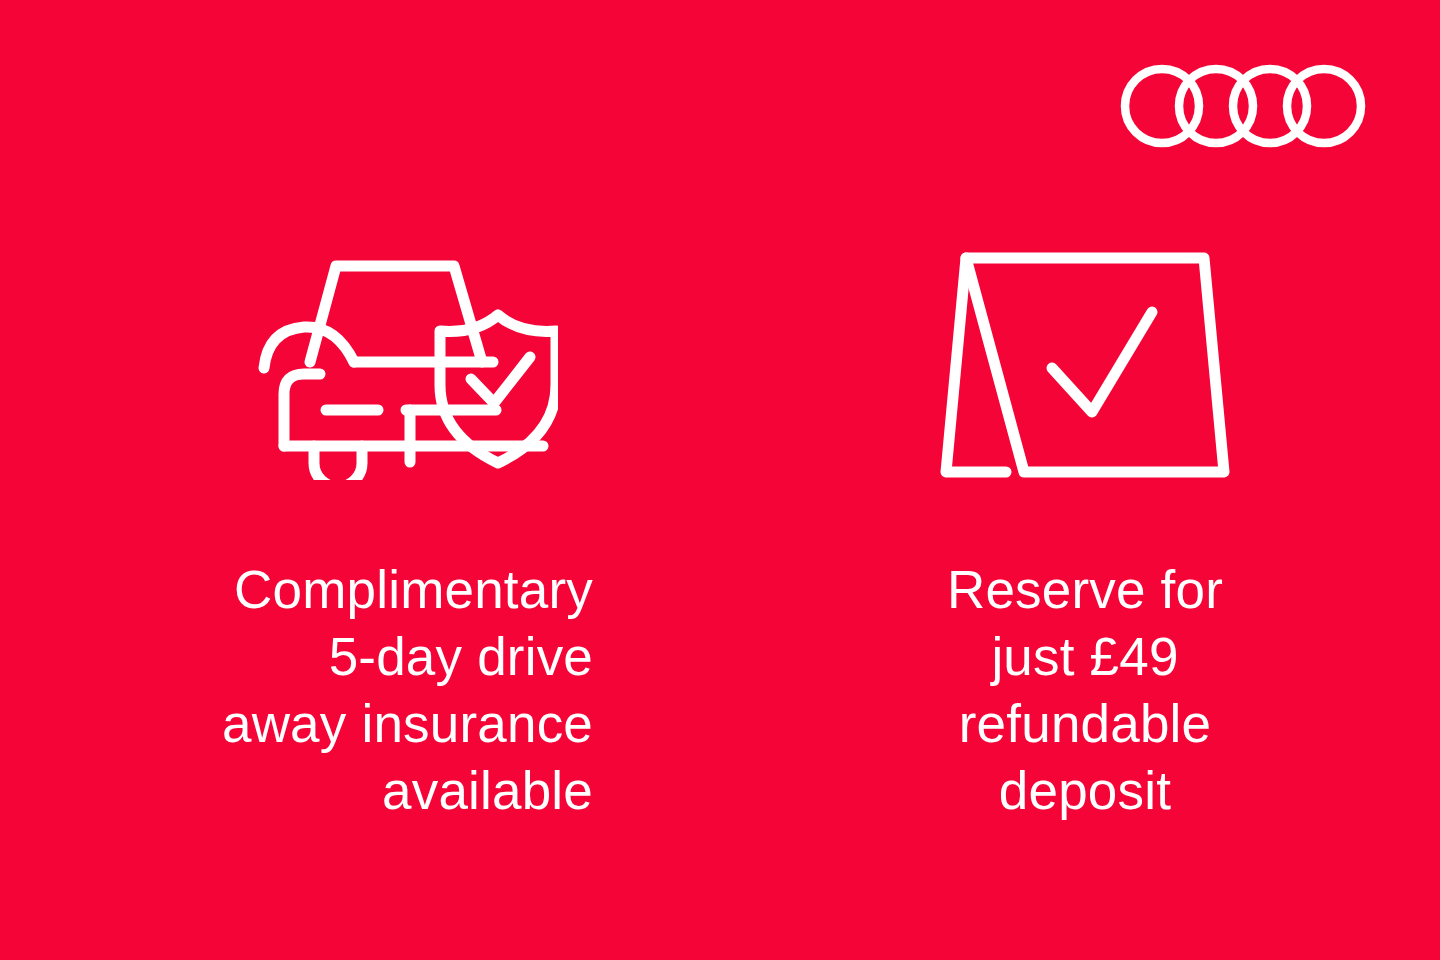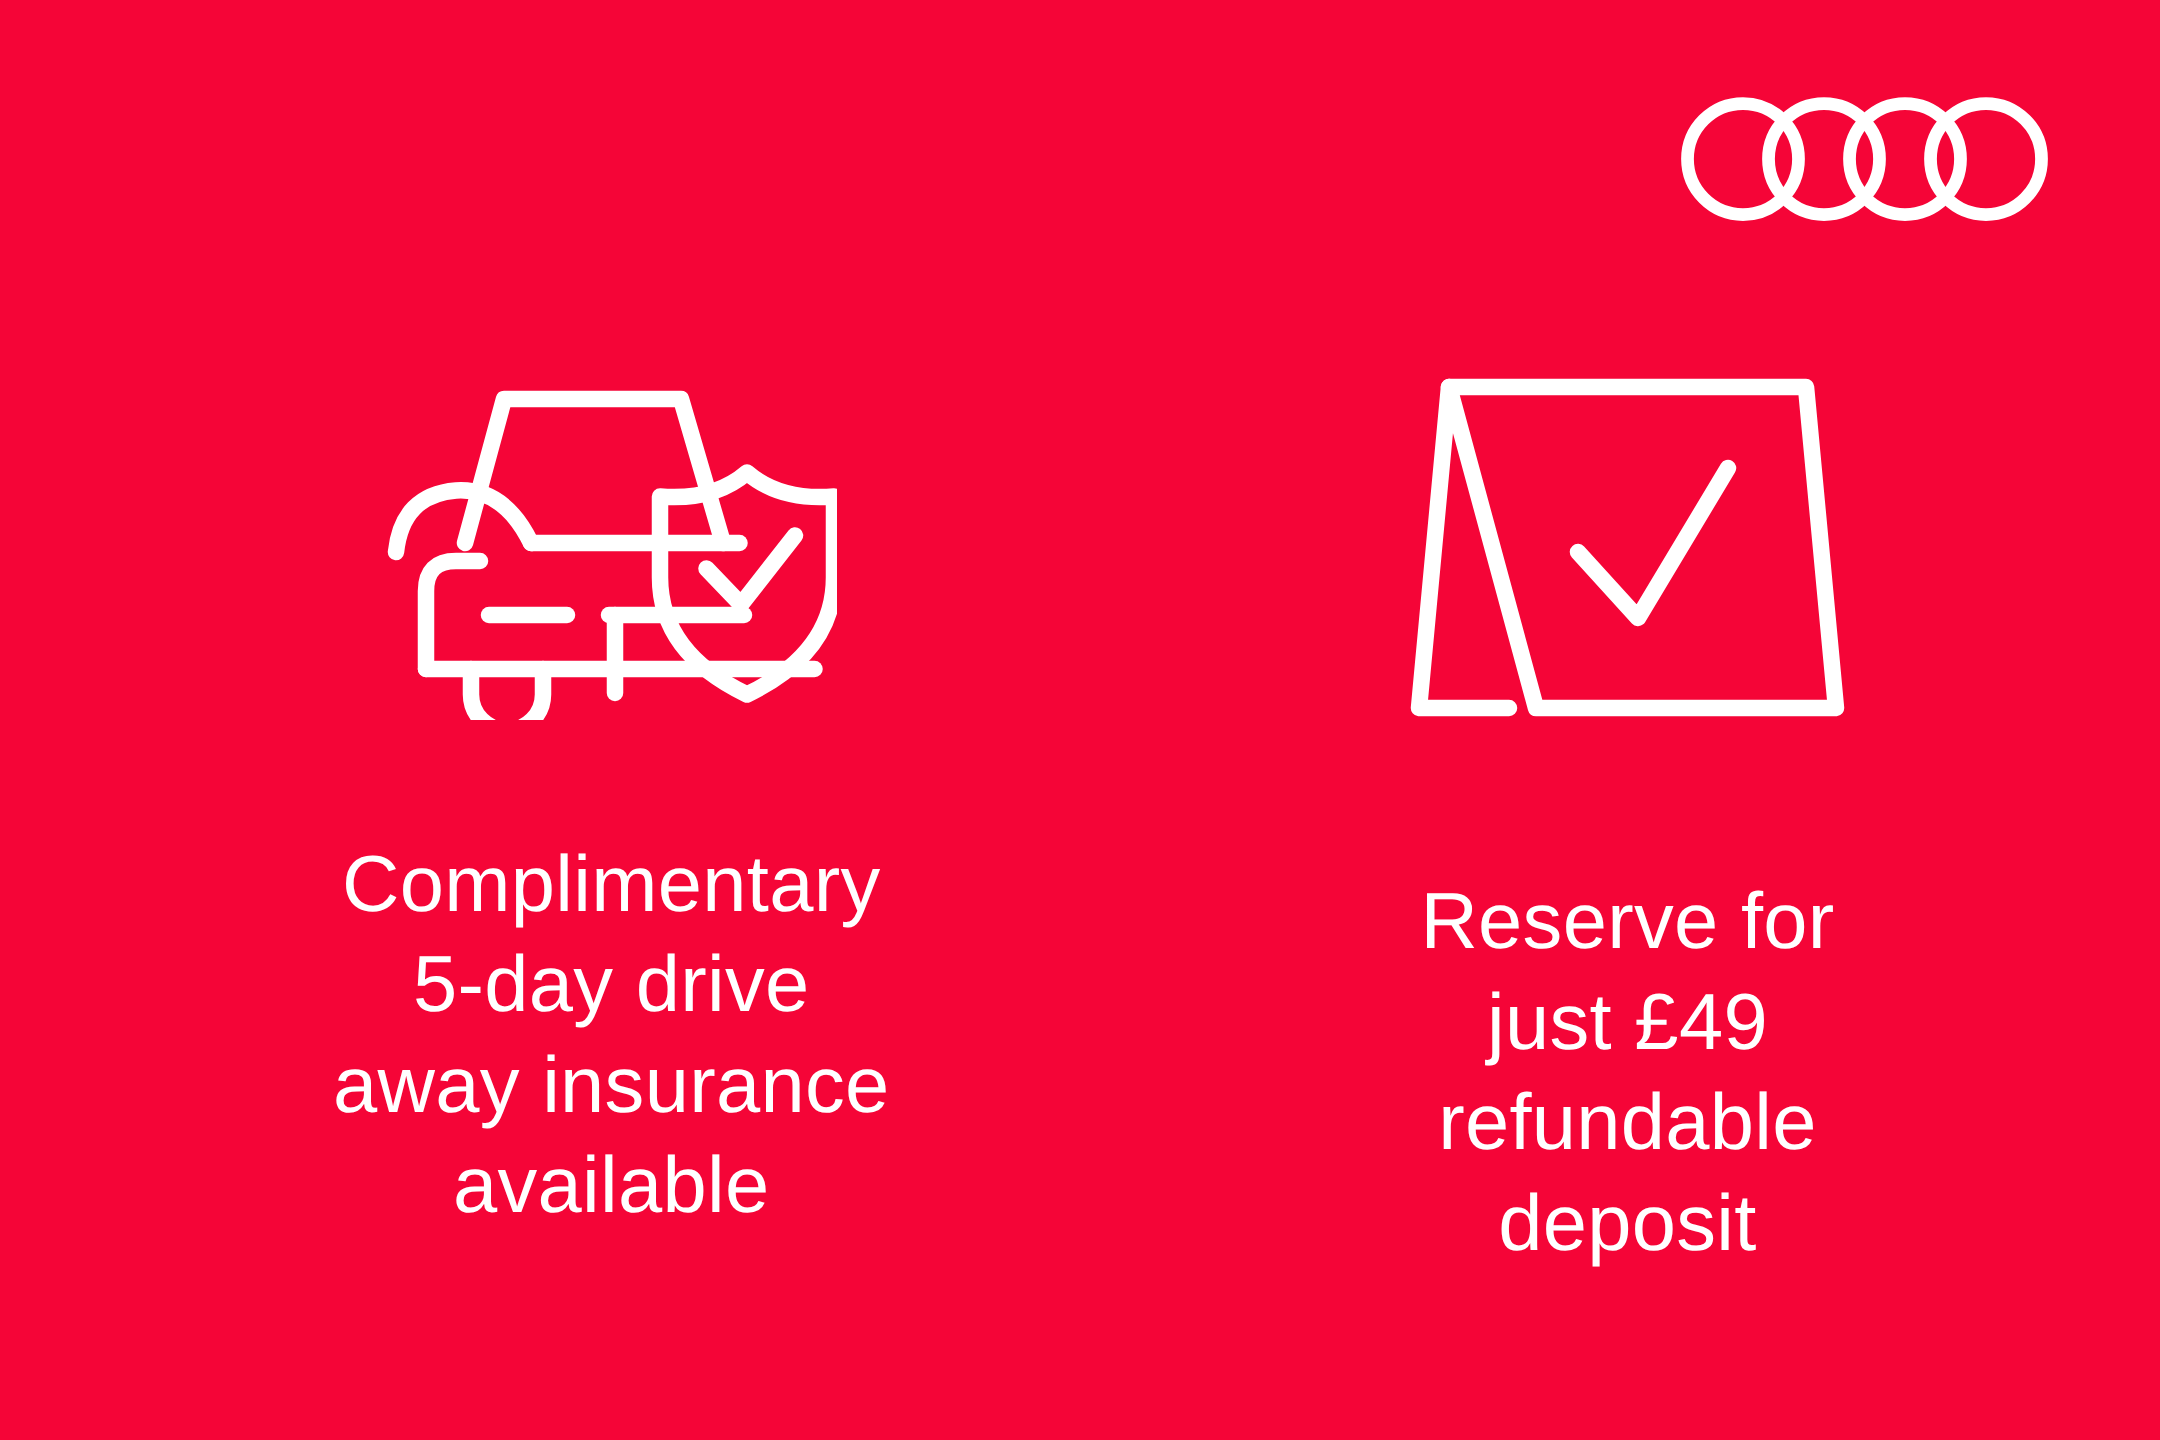--- a/index.html
+++ b/index.html
@@ -38,21 +38,20 @@
     flex-direction: column;
     align-items: center;
   }
   #feature-insurance {
     left: 85px;
     width: 645px;
   }
   #feature-deposit {
     left: 790px;
     width: 590px;
-    gap: 25px;
   }
 
   .icon-wrap {
     height: 250px;
     display: flex;
     align-items: center;
     justify-content: center;
   }
 
   .feature-caption {
@@ -64,20 +63,21 @@
     line-height: 67px;
     font-weight: 400;
     letter-spacing: 0.2px;
     white-space: pre-line;
   }
   #feature-deposit .feature-caption {
     max-width: 420px;
   }
   #feature-insurance .feature-caption {
     max-width: 530px;
+    text-align: right;
   }
 </style>
 </head>
 <body>
 
 <div id="banner" style="background: rgb(245, 5, 55);">
 
   <div id="audi-logo">
     <svg viewBox="0 0 248 92" width="248" height="92" aria-label="Audi">
       <g fill="none" stroke="#FFFFFF" stroke-width="8.5">

